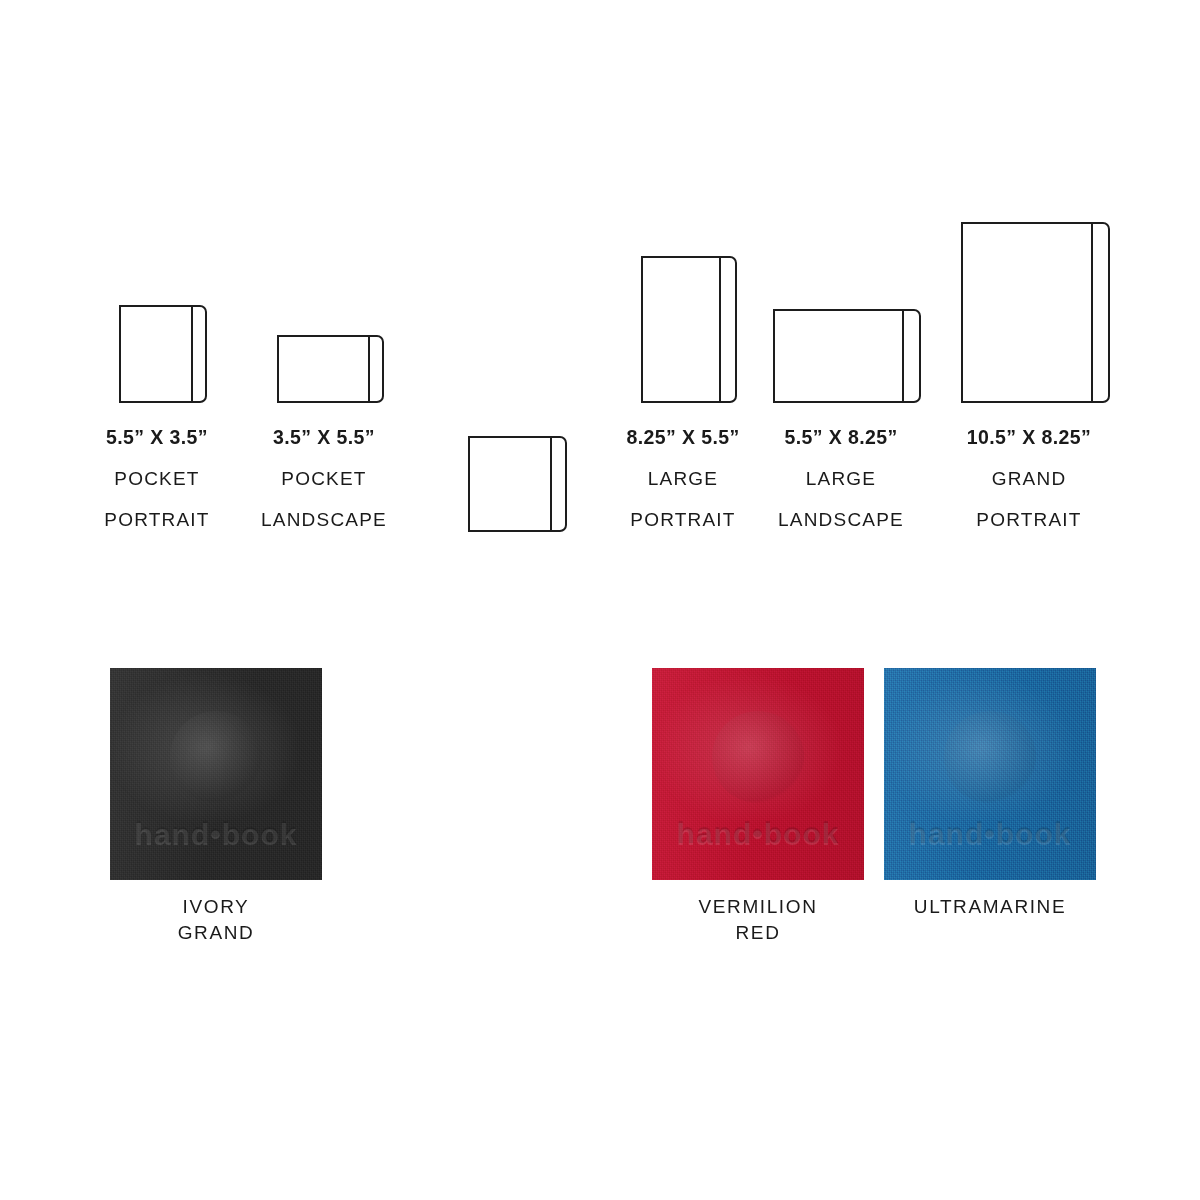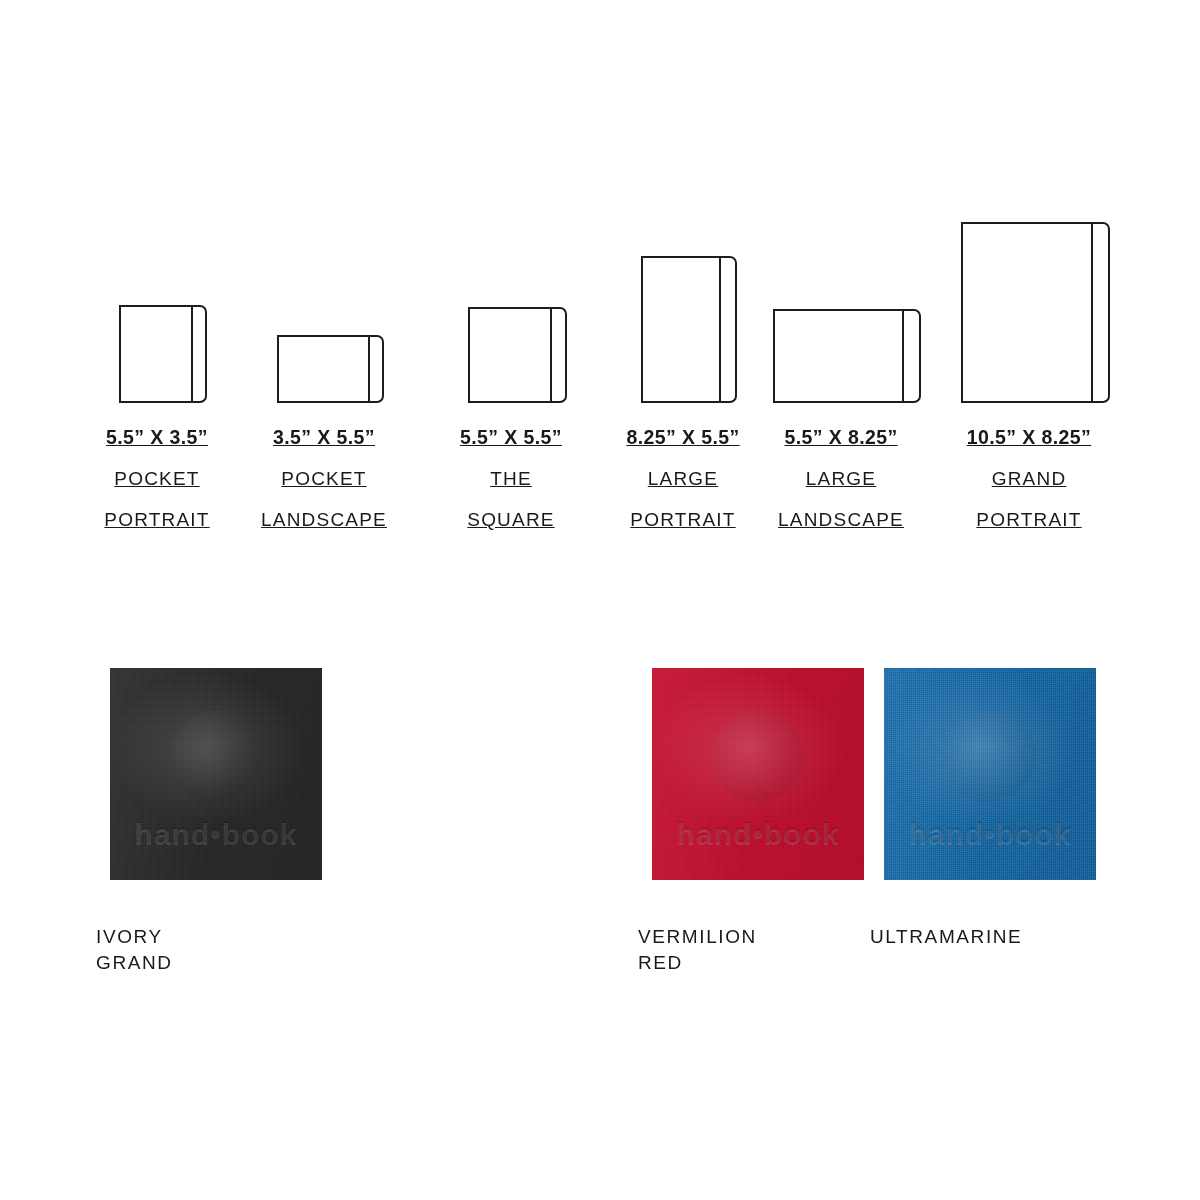--- a/index.html
+++ b/index.html
@@ -63,21 +63,20 @@
     background: #ffffff;
     box-sizing: border-box;
     border-top-right-radius: 7px;
     border-bottom-right-radius: 7px;
   }
   .size-labels {
     margin-top: 22px;
     text-align: center;
     width: 190px;
     margin-left: -12px;
-    text-decoration: underline;
   }
   .size-dim {
     font-size: 19.5px;
     font-weight: 700;
     letter-spacing: 0.4px;
     line-height: 25px;
     white-space: nowrap;
     color: #1a1a1a;
   }
   .size-name {
@@ -156,22 +155,22 @@
     left: 50%;
     top: 42%;
     transform: translate(-50%,-50%);
     width: 92px;
     height: 92px;
     border-radius: 50%;
     background: radial-gradient(circle at 42% 38%, rgba(255,255,255,0.07), rgba(0,0,0,0.05) 70%, rgba(0,0,0,0) 75%);
     pointer-events: none;
   }
   .color-labels {
-    margin-top: 44px;
-    text-align: left;
+    margin-top: 14px;
+    text-align: center;
     width: 240px;
   }
   .color-name {
     font-size: 19px;
     font-weight: 400;
     letter-spacing: 1.6px;
     line-height: 26px;
     white-space: nowrap;
     color: #1a1a1a;
   }
@@ -205,25 +204,20 @@
         <div class="size-name">POCKET</div>
         <div class="size-name">LANDSCAPE</div>
       </div>
     </div>
     <div class="size-item" style="left: 354px;">
       <div class="book-wrap">
         <div class="book" style="width: 99px; height: 96px;">
           <div class="book-spine" style="width: 17px;"></div>
           <div class="book-cover" style="width: 84px;"></div>
         </div>
-      </div>
-      <div class="size-labels">
-        <div class="size-dim">5.5” X 5.5”</div>
-        <div class="size-name">THE</div>
-        <div class="size-name">SQUARE</div>
       </div>
     </div>
     <div class="size-item" style="left: 526px;">
       <div class="book-wrap">
         <div class="book" style="width: 96px; height: 147px;">
           <div class="book-spine" style="width: 18px;"></div>
           <div class="book-cover" style="width: 80px;"></div>
         </div>
       </div>
       <div class="size-labels">

